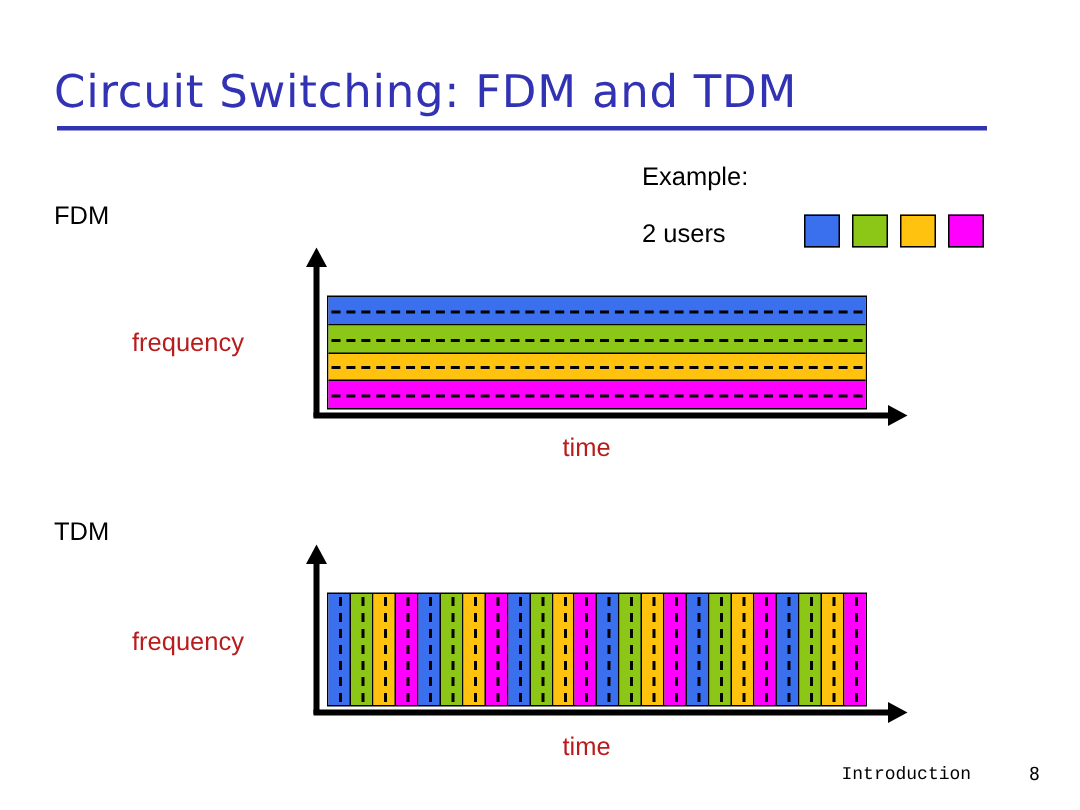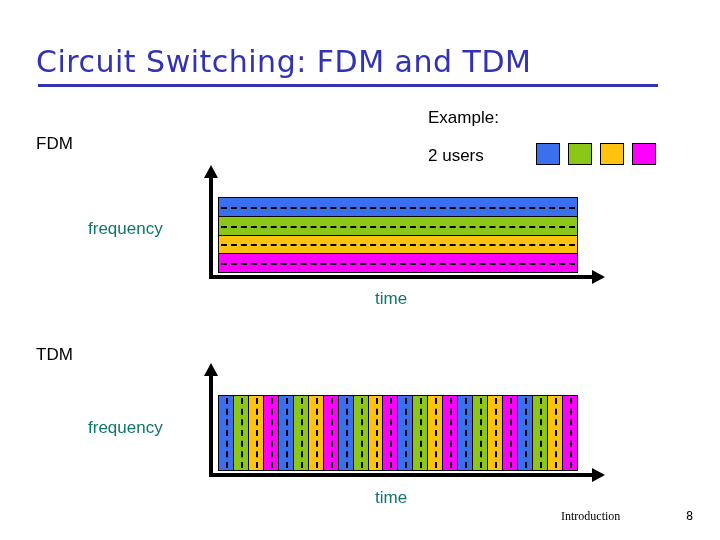--- a/index.html
+++ b/index.html
@@ -42,21 +42,21 @@
     position: absolute;
     font-family: "Liberation Sans", sans-serif;
     font-size: 17px;
     color: #000000;
     white-space: nowrap;
   }
   .axis-label {
     position: absolute;
     font-family: "Liberation Sans", sans-serif;
     font-size: 17px;
-    color: #0f766e;
+    color: #b91c1c;
     white-space: nowrap;
   }
 
   #label-fdm   { left: 36px;  top: 134px; }
   #label-tdm   { left: 36px;  top: 345px; }
   #label-example { left: 428px; top: 108px; text-align: right; }
   #label-users  { left: 428px; top: 146px; }
 
   #label-frequency-fdm { left: 88px;  top: 219px; }
   #label-time-fdm      { left: 375px; top: 289px; }
@@ -176,21 +176,21 @@
     left: 50%;
     width: 0;
     border-left: 2px dashed #000000;
   }
 
   
   #footer-source {
     position: absolute;
     left: 561px;
     top: 509px;
-    font-family: Liberation Serif, serif;
+    font-family: Liberation Mono, monospace;
     font-size: 12px;
     color: #000000;
   }
   #footer-page {
     position: absolute;
     left: 686px;
     top: 509px;
     font-family: "DejaVu Sans Mono", monospace;
     font-size: 12px;
     color: #000000;

